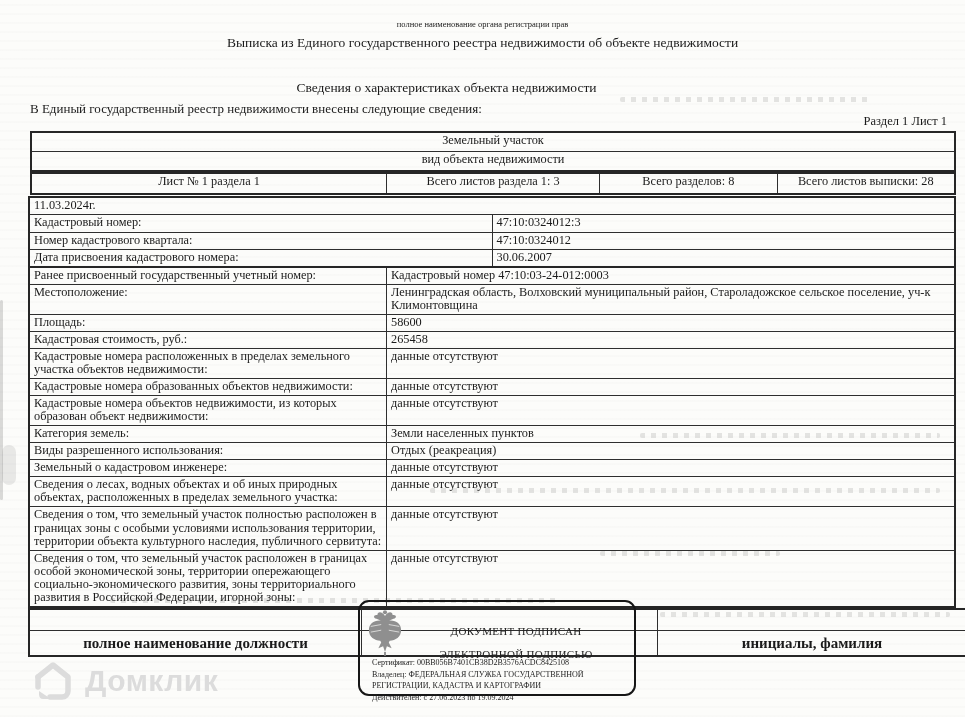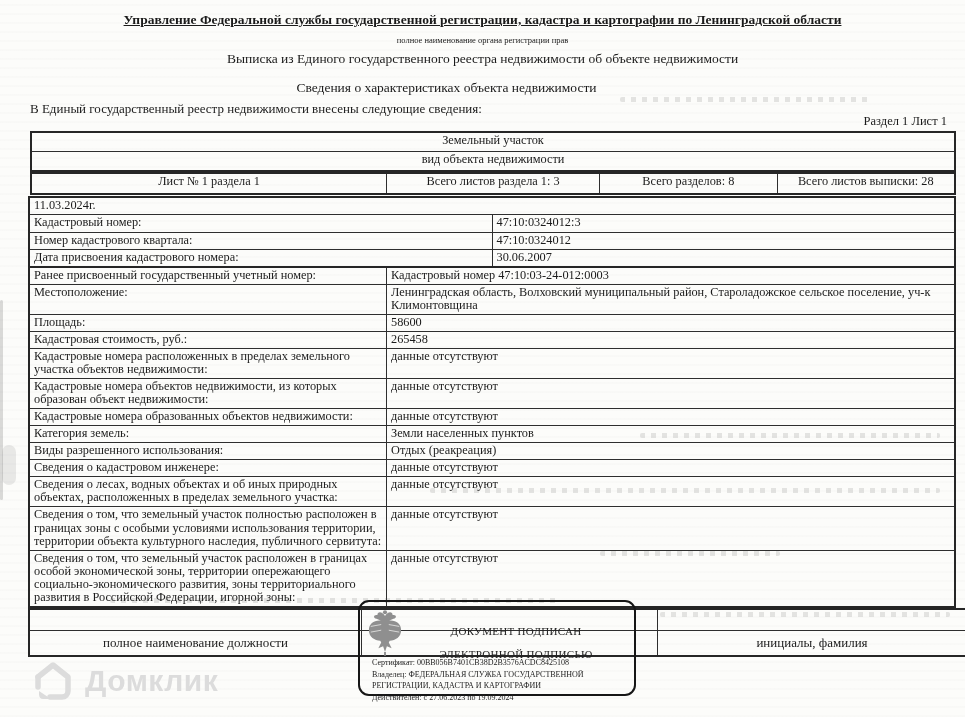--- a/index.html
+++ b/index.html
@@ -32,21 +32,21 @@
   .sheet-tbl td{text-align:center;height:16px;margin-left:32px;}
   .reg-tbl{top:196px;left:28px;width:928px;}
   .reg-tbl td{height:13px;}
   .reg-tbl td.lbl{width:348px;}
   .det-tbl{top:266px;left:28px;width:928px;}
   .det-tbl td{line-height:1.06;}
   .det-tbl td.lbl{width:348px;}
   
   .sig-wrap{position:absolute;top:608px;left:28px;width:928px;}
   .sig-tbl{position:relative;width:928px;border:2px solid #262626;border-collapse:collapse;}
-  .sig-tbl td{border:1px solid #2e2e2e;font-size:13px;text-align:center;vertical-align:middle;}
+  .sig-tbl td{border:1px solid #2e2e2e;font-size:15px;text-align:center;vertical-align:middle;font-weight:bold;}
   .sig-tbl .r1 td{height:18px;}
   .sig-tbl .r2 td{height:22px;}
   .stamp{
     position:absolute;left:330px;top:-8px;width:274px;height:92px;
     border:2.5px solid #161616;border-radius:11px;
     background:transparent;z-index:3;
   }
   .stamp-band1,.stamp-band2{position:absolute;left:44px;right:6px;text-align:center;font-size:11px;letter-spacing:.3px;color:#222;margin-top:11px;}
   .stamp-band1{top:12px;}
   .stamp-band2{top:35px;}
@@ -58,21 +58,20 @@
   
   .artifact{position:absolute;pointer-events:none;background:rgba(110,110,110,.10);filter:blur(.6px);border-radius:2px;}
   .artifact.dotted{background:repeating-linear-gradient(90deg, rgba(100,100,100,.16) 0 5px, transparent 5px 11px);}
 </style>
 </head>
 <body>
 
 <div class="page">
 
   <div class="header">
-    <div class="org-name">Управление Федеральной службы государственной регистрации, кадастра и картографии по Ленинградской области</div>
     <div class="org-caption">полное наименование органа регистрации прав</div>
     <div class="doc-title">Выписка из Единого государственного реестра недвижимости об объекте недвижимости</div>
   </div>
 
   <div class="section-title">Сведения о характеристиках объекта недвижимости</div>
   <div class="intro-line">В Единый государственный реестр недвижимости внесены следующие сведения:</div>
   <div class="page-ref">Раздел 1 Лист 1</div>
 
   <table class="tbl obj-tbl">
     <tbody>
@@ -132,37 +131,37 @@
         </tr>
     <tr>
           <td class="lbl">Кадастровая стоимость, руб.:</td>
         <td>265458</td>
         </tr>
     <tr>
           <td class="lbl">Кадастровые номера расположенных в пределах земельного участка объектов недвижимости:</td>
         <td>данные отсутствуют</td>
         </tr>
     <tr>
+          <td class="lbl">Кадастровые номера образованных объектов недвижимости:</td>
+        <td>данные отсутствуют</td>
+        </tr>
+    <tr>
           <td class="lbl">Кадастровые номера объектов недвижимости, из которых образован объект недвижимости:</td>
-        <td>данные отсутствуют</td>
-        </tr>
-    <tr>
-          <td class="lbl">Кадастровые номера образованных объектов недвижимости:</td>
         <td>данные отсутствуют</td>
         </tr>
     <tr>
           <td class="lbl">Категория земель:</td>
         <td>Земли населенных пунктов</td>
         </tr>
     <tr>
           <td class="lbl">Виды разрешенного использования:</td>
         <td>Отдых (реакреация)</td>
         </tr>
     <tr>
-          <td class="lbl">Сведения о кадастровом инженере:</td>
+          <td class="lbl">Земельный о кадастровом инженере:</td>
         <td>данные отсутствуют</td>
         </tr>
     <tr>
           <td class="lbl">Сведения о лесах, водных объектах и об иных природных объектах, расположенных в пределах земельного участка:</td>
         <td>данные отсутствуют</td>
         </tr>
     <tr>
           <td class="lbl">Сведения о том, что земельный участок полностью расположен в границах зоны с особыми условиями использования территории, территории объекта культурного наследия, публичного сервитута:</td>
         <td>данные отсутствуют</td>
         </tr>

